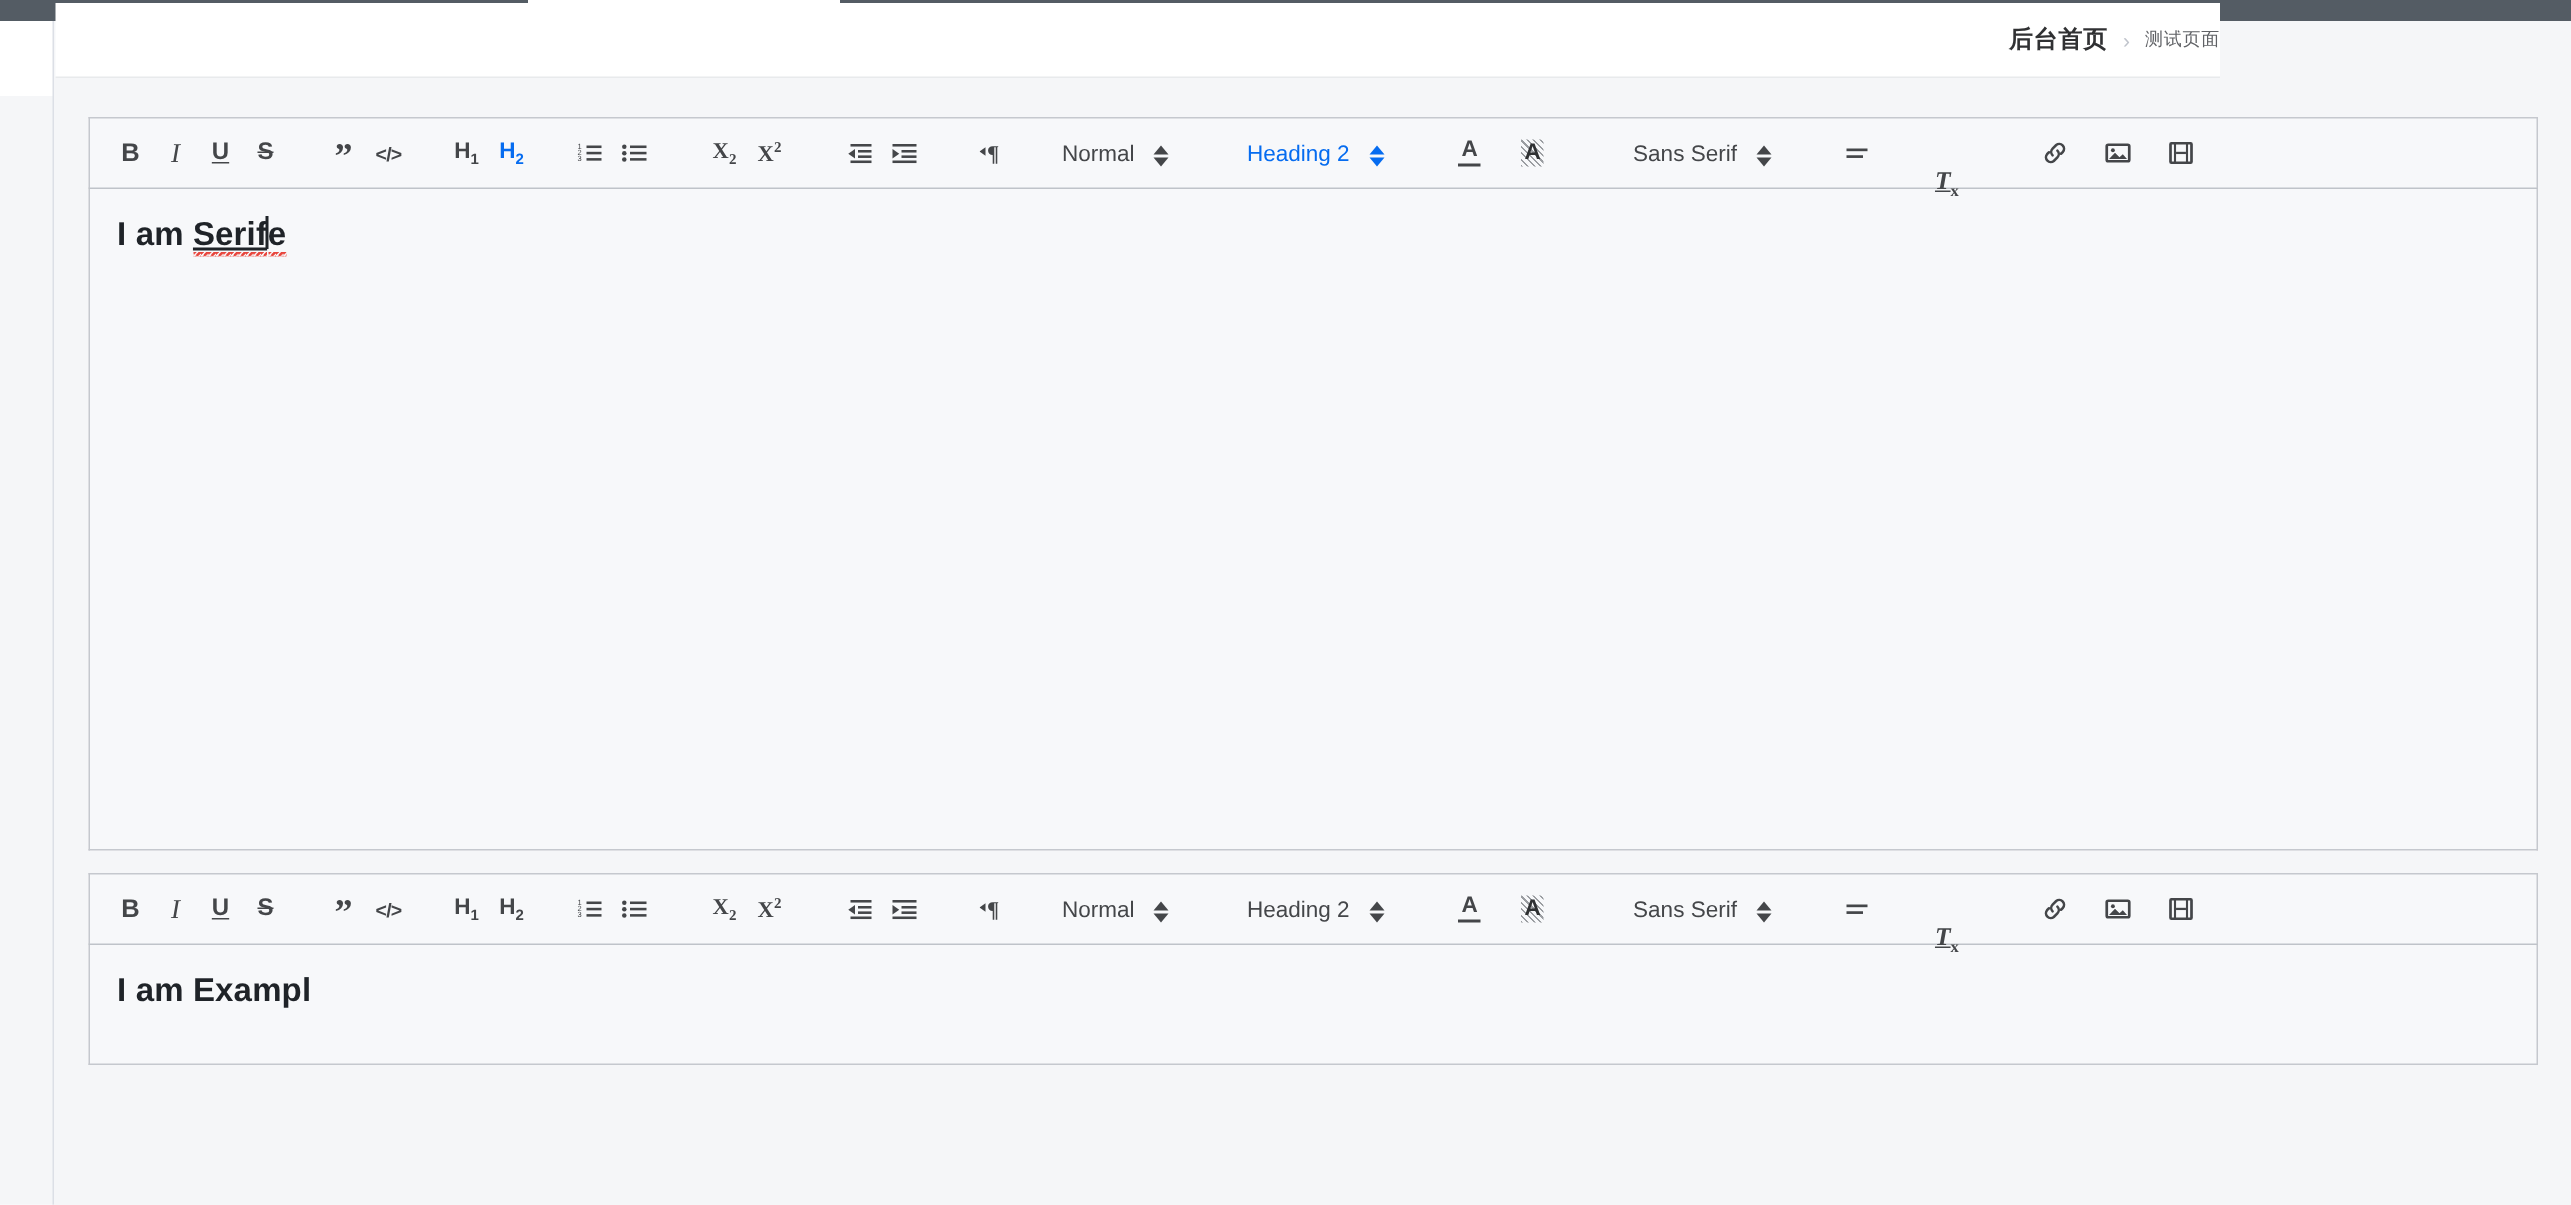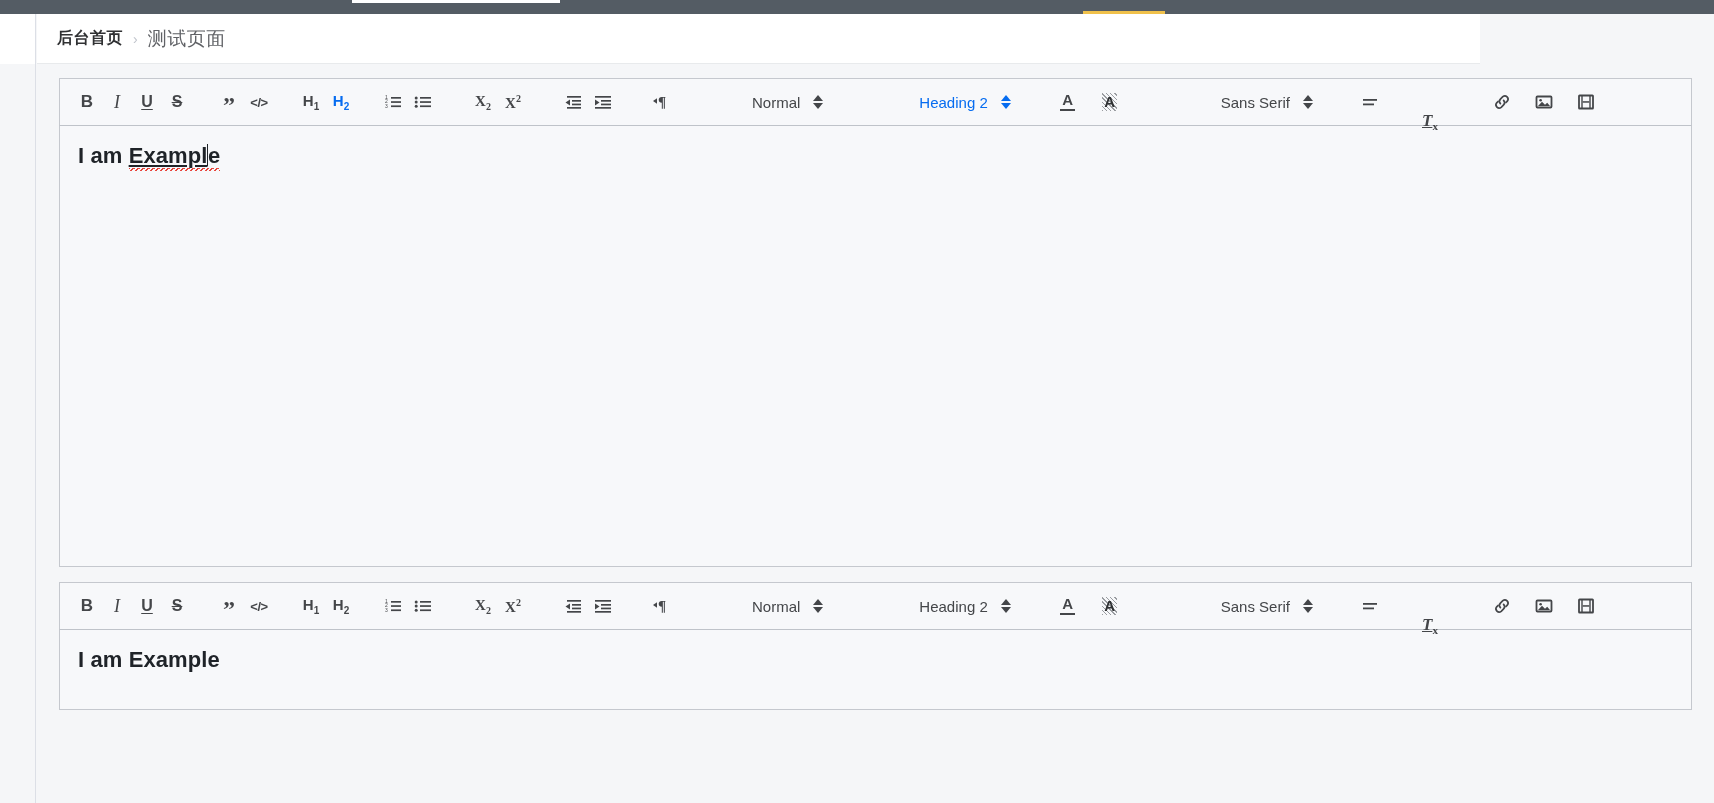--- a/index.html
+++ b/index.html
@@ -37,37 +37,37 @@
   }
   #sidebar-rail-lower {
     position: absolute; top: 64px; left: 0;
     width: 36px; height: 739px;
     background: #f5f6f8;
     border-right: 1px solid #dcdfe6;
   }
 
   
   #breadcrumb-bar {
-    position: absolute; top: 14px; left: 37px;
+    position: absolute; top: 2px; left: 37px;
     width: 1443px; height: 50px;
     background: #ffffff;
     border-bottom: 1px solid #e8eaec;
-    display: flex; align-items: center;
+    display: flex; align-items: center; justify-content: flex-end;
   }
   .crumb-wrap { display: flex; align-items: center; padding-left: 20px; }
   .crumb-current {
     font-size: 16px; font-weight: bold; color: #303133;
     letter-spacing: 0.5px;
   }
   .crumb-sep {
     font-size: 14px; color: #c0c4cc;
     margin: 0 10px; font-weight: 300;
   }
   .crumb-page {
-    font-size: 19px; color: #606266; letter-spacing: 0.5px;
+    font-size: 12px; color: #606266; letter-spacing: 0.5px;
   }
 
   
   #page-body {
     position: absolute; top: 65px; left: 37px;
     width: 1677px; height: 738px;
     background: #f5f6f8;
     padding: 13px 22px 0 22px;
   }
 
@@ -126,27 +126,26 @@
     cursor: pointer;
     flex: 0 0 auto;
   }
   .tb-btn.active { color: #066cf0; }
   .tb-btn svg { display: block; }
   .tb-gap-sm { width: 12px; flex: 0 0 auto; }
   .tb-gap-md { width: 22px; flex: 0 0 auto; }
   .tb-gap-lg { width: 30px; flex: 0 0 auto; }
 
   .tb-label-btn {
-    display: inline-flex; align-items: center;
+    display: inline-flex; align-items: flex-end;
     font-size: 15px;
     color: #444649;
     cursor: pointer;
     flex: 0 0 auto;
     white-space: nowrap;
-    margin-left: 44px;
   }
   .tb-label-btn.active { color: #066cf0; }
   .tb-label-btn .picker-txt { margin-right: 13px; }
   .arrows {
     display: inline-flex; flex-direction: column;
     line-height: 0;
   }
   .arrows span {
     font-size: 9px; line-height: 7px;
     display: block;
@@ -392,21 +391,21 @@
           <rect x="4.3" y="2.5" width="1.4" height="13" fill="currentColor"></rect>
           <rect x="12.3" y="2.5" width="1.4" height="13" fill="currentColor"></rect>
           <rect x="5.7" y="8.2" width="6.6" height="1.5" fill="currentColor"></rect>
         </svg>
       </div>
 
     </div>
 
     <div class="editor-area tall">
       <div class="ql-text">
-        <span>I am </span><span class="u-part spell">Exampl</span><span class="caret"></span><span class="spell">e</span>
+        <span>I am </span><span class="u-part spell">Serif</span><span class="caret"></span><span class="spell">e</span>
       </div>
     </div>
   </div>
 
   <div style="height:15px"></div>
 
   <div class="editor-block">
     <div class="editor-toolbar">
 
       <div class="tb-btn">
@@ -588,18 +587,18 @@
           <rect x="4.3" y="2.5" width="1.4" height="13" fill="currentColor"></rect>
           <rect x="12.3" y="2.5" width="1.4" height="13" fill="currentColor"></rect>
           <rect x="5.7" y="8.2" width="6.6" height="1.5" fill="currentColor"></rect>
         </svg>
       </div>
 
     </div>
 
     <div class="editor-area short">
       <div class="ql-text">
-        <span>I am </span><span>Example</span>
+        <span>I am </span><span>Exampl</span>
       </div>
     </div>
   </div>
 
 </div>
 
 </body></html>

